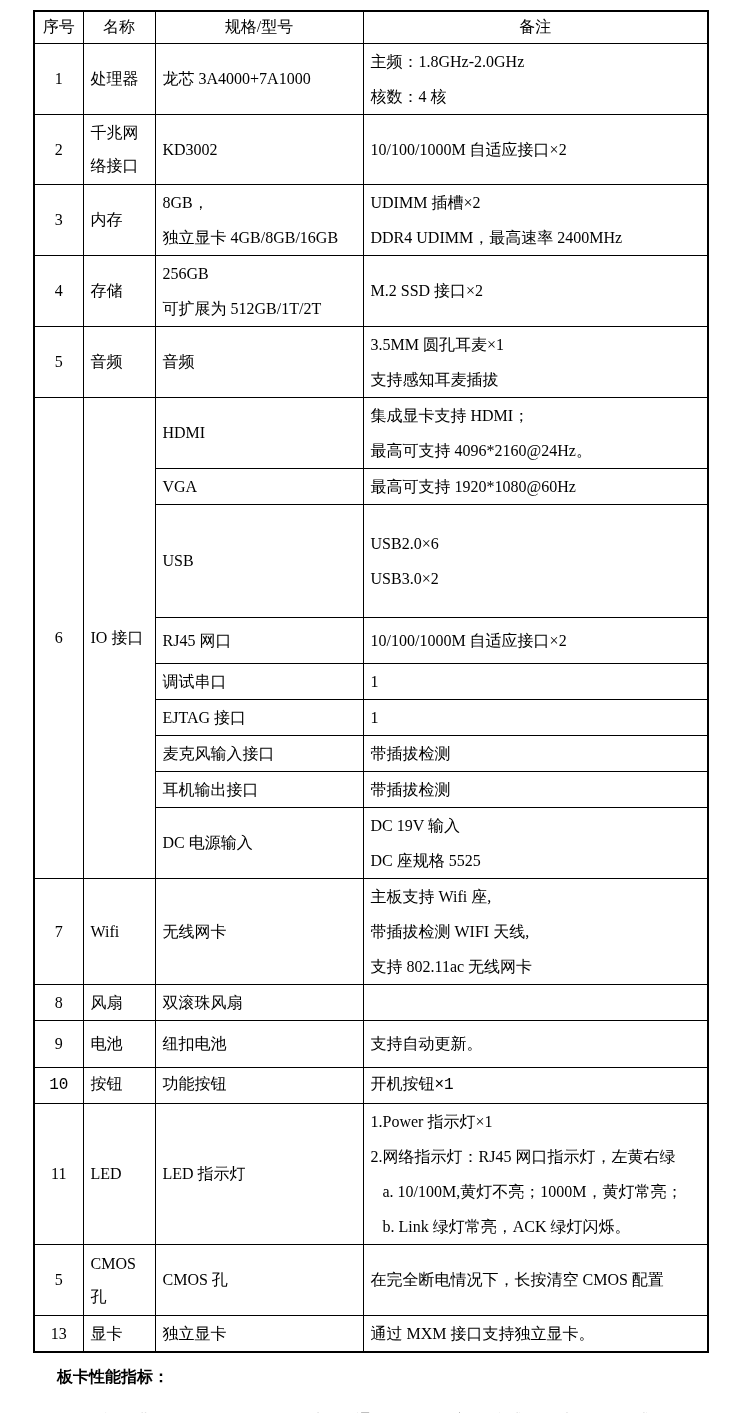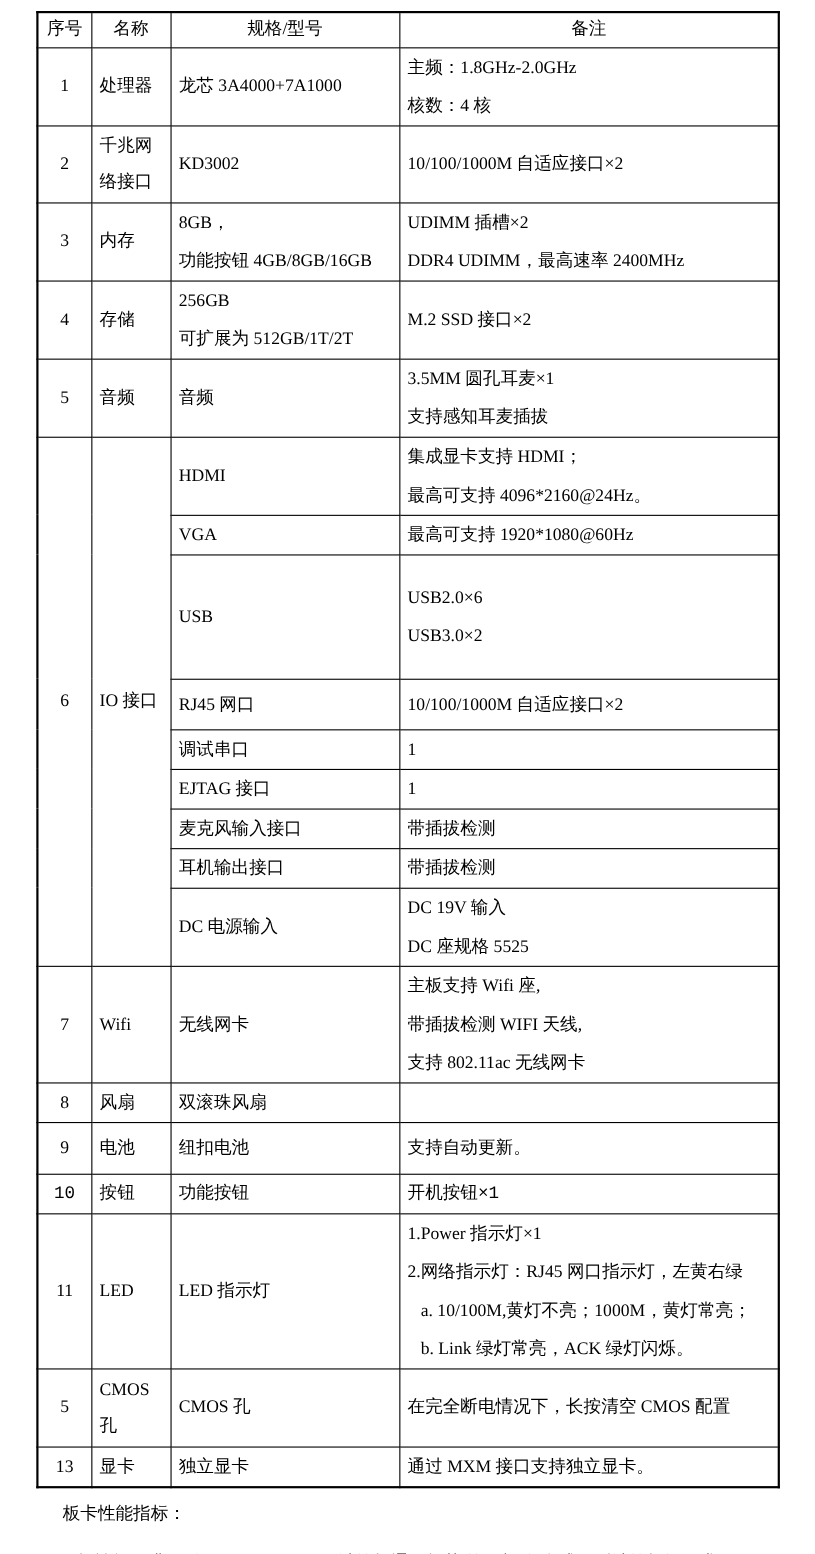--- a/index.html
+++ b/index.html
@@ -45,21 +45,21 @@
     text-align: left;
     line-height: 33px;
   }
   td .line {
     line-height: 35px;
     white-space: pre-wrap;
   }
   .footer-heading {
     margin: 14px 0 0 24px;
     font-size: 16px;
-    font-weight: normal;
+    font-weight: bold;
     line-height: 19px;
   }
   .footer-body {
     margin: 22px 0 0 21px;
     font-size: 16px;
     line-height: 25px;
   }
 </style>
 </head>
 <body>
@@ -100,21 +100,21 @@
           </td>
           <td class="cell-remark">
             <div class="line">10/100/1000M 自适应接口×2</div>
           </td>
         </tr>
         <tr style="height: 70px;">
           <td class="cell-no">3</td>
           <td class="cell-name">内存</td>
           <td class="cell-spec">
             <div class="line">8GB，</div>
-            <div class="line">功能按钮 4GB/8GB/16GB</div>
+            <div class="line">独立显卡 4GB/8GB/16GB</div>
           </td>
           <td class="cell-remark">
             <div class="line">UDIMM 插槽×2</div>
             <div class="line">DDR4 UDIMM，最高速率 2400MHz</div>
           </td>
         </tr>
         <tr style="height: 65px;">
           <td class="cell-no">4</td>
           <td class="cell-name">存储</td>
           <td class="cell-spec">

